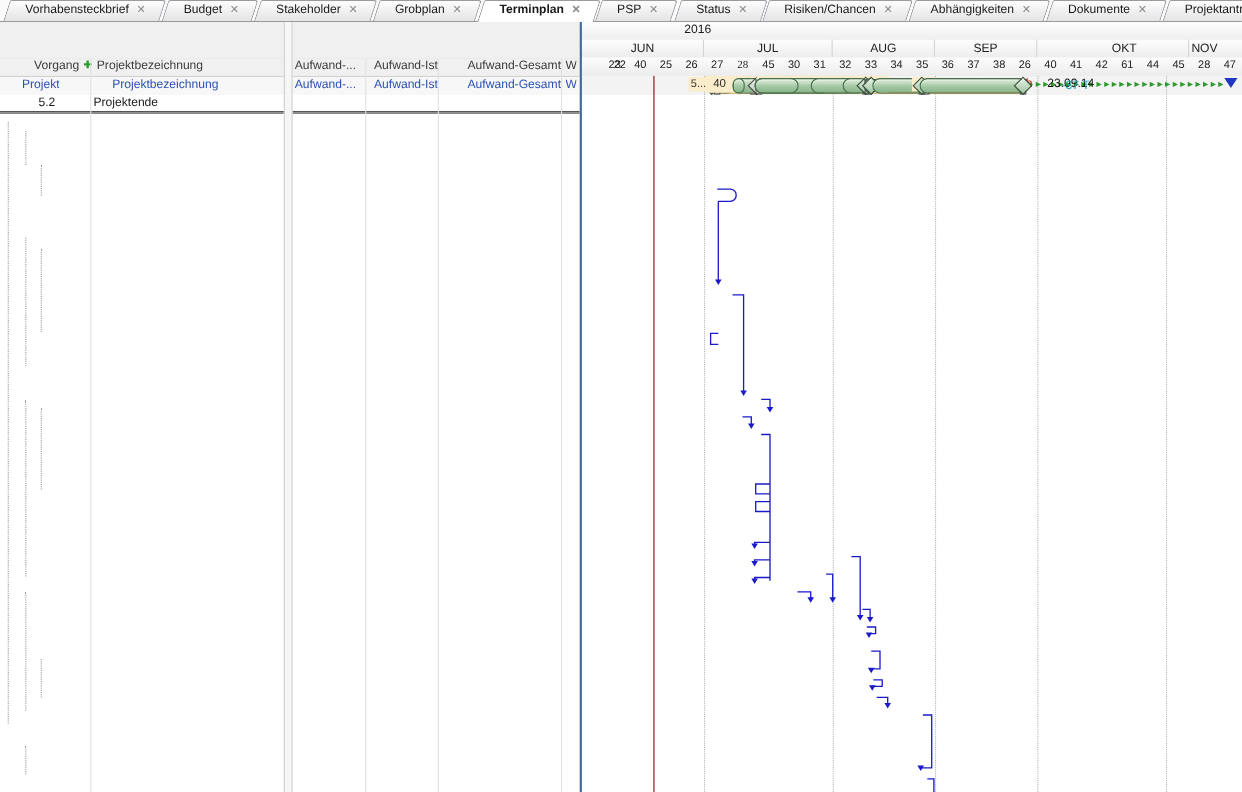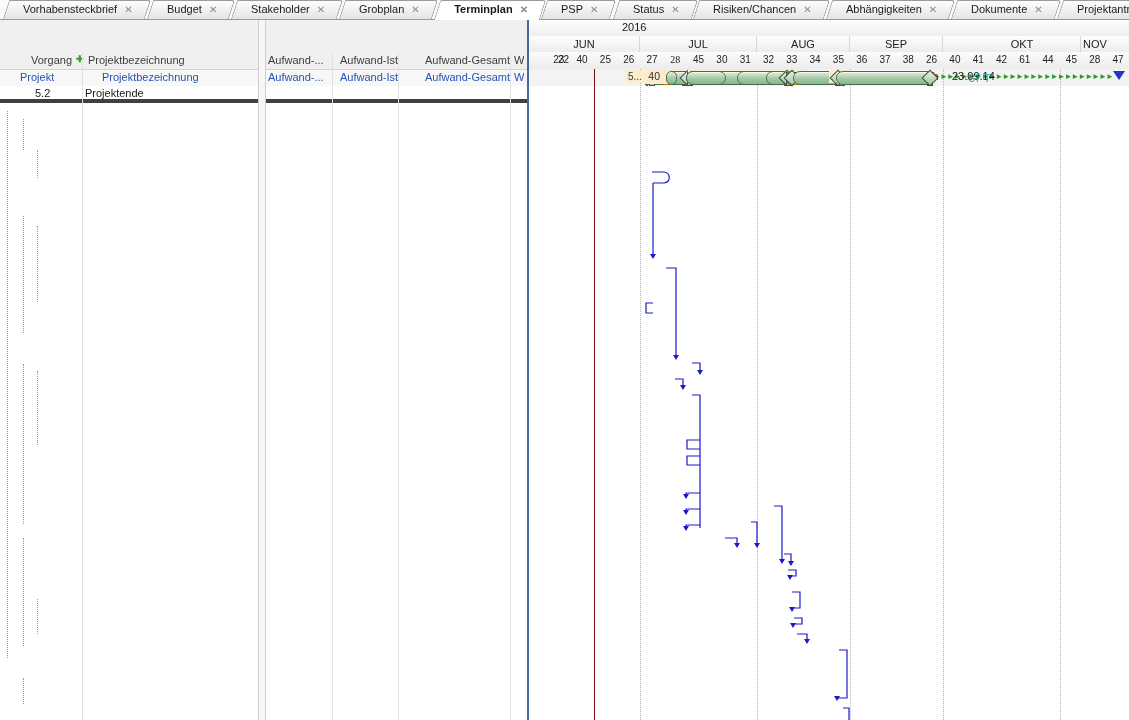--- a/index.html
+++ b/index.html
@@ -16,21 +16,21 @@
   .tab>span{display:inline-block;transform:skewX(18deg);}
   .tab .x{color:#8a8a8a;margin-left:7px;font-size:10px;}
   .tab.active{background:#fff;font-weight:bold;height:19px;margin-bottom:-1px;z-index:5;}
   
   #left{left:0;top:20px;width:527px;height:700px;background:#fff;overflow:hidden;}
   #left .band{left:0;top:0;width:527px;height:33px;background:#f0f0f0;border-bottom:1px solid #d9d9d9;}
   .hdr{left:0;width:527px;height:16px;background:#f0f0f0;border-bottom:1px solid #d2d2d2;color:#3c3c3c;}
   .hdr .c,.row .c{position:absolute;top:1px;white-space:nowrap;overflow:hidden;}
   .blue{color:#2a50b4;}
   .plus{color:#2ca02c;font-size:9px;font-weight:bold;}
-  .row{left:0;width:527px;background:#fff;border-bottom:3px solid #404040;box-sizing:border-box;}
+  .row{left:0;width:527px;background:#fff;border-bottom:1px solid #404040;box-sizing:border-box;}
   .row.shade{background:#f5f5f5;}
   .row.phase{background:#ececec;font-weight:bold;border-top:1px solid #dcdcdc;}
   .row.sel{background:#a9c8ec;}
   .right{text-align:right;}
   .tbox{position:absolute;width:9px;height:9px;top:3px;border:1px solid #7e7e7e;background:#fff;
         font:bold 9px/8px "DejaVu Sans Mono",monospace;text-align:center;color:#333;}
   .rescell{position:absolute;top:0;bottom:0;}
   .resname{left:48px;width:159px;background:#d9ecfb;}
   .resname span,.resid span{position:relative;top:1px;left:4px;}
   .resid{left:207px;width:51px;background:#fdf0d5;}

